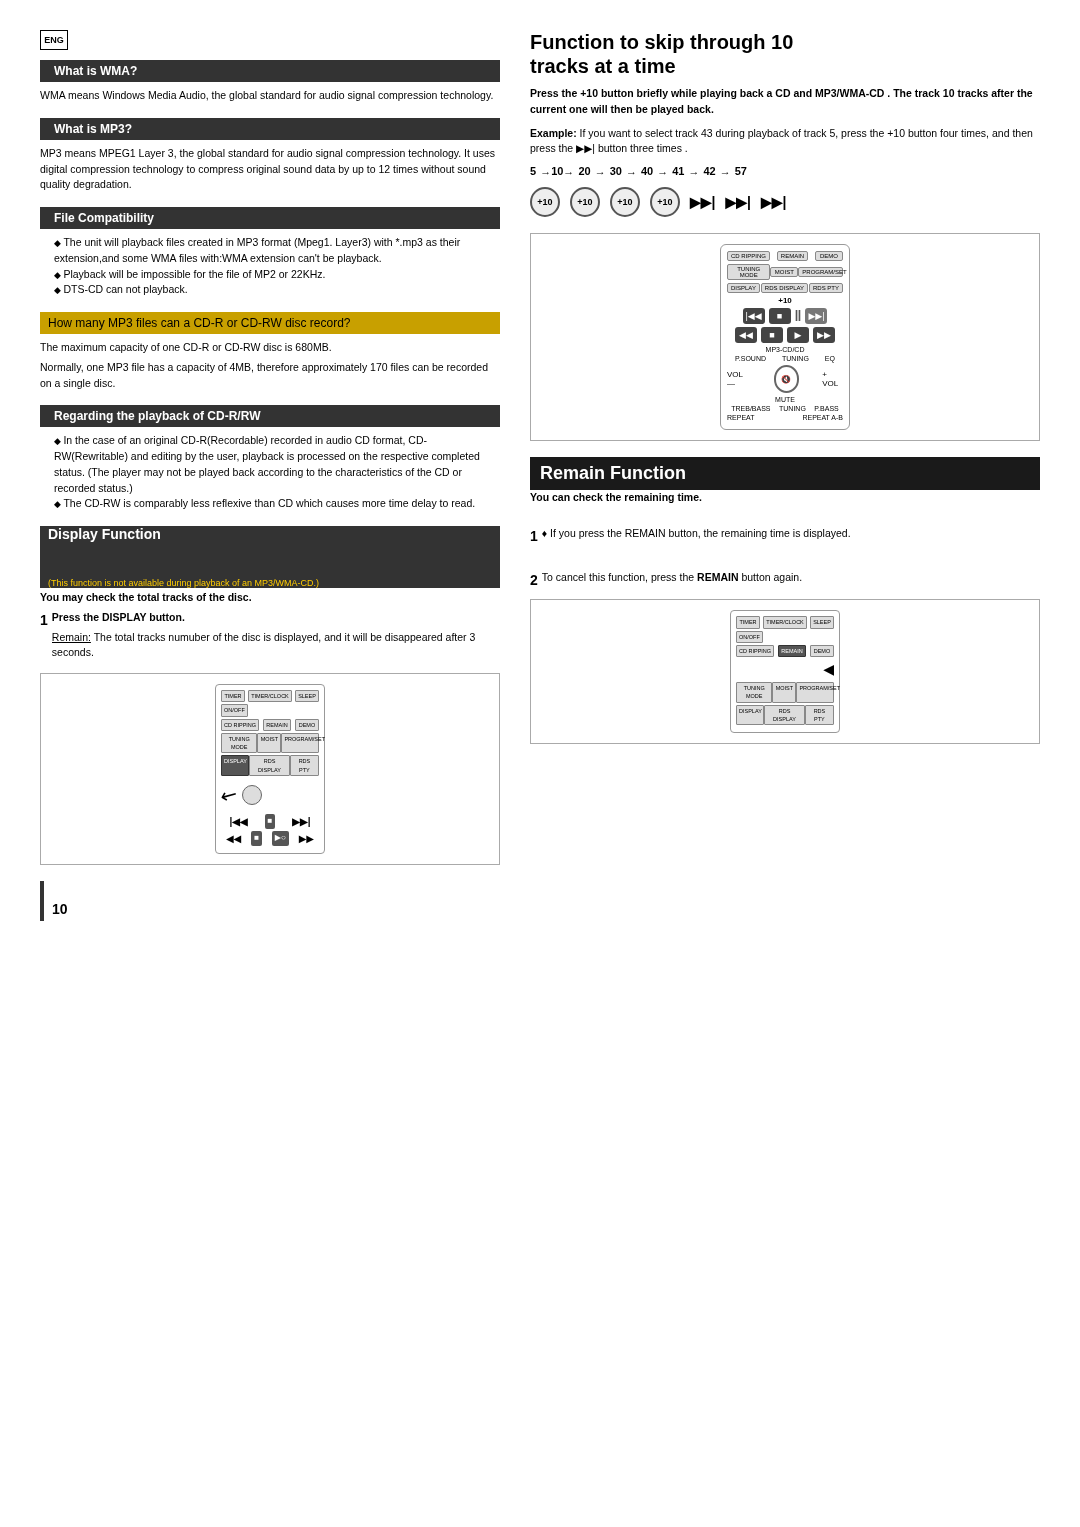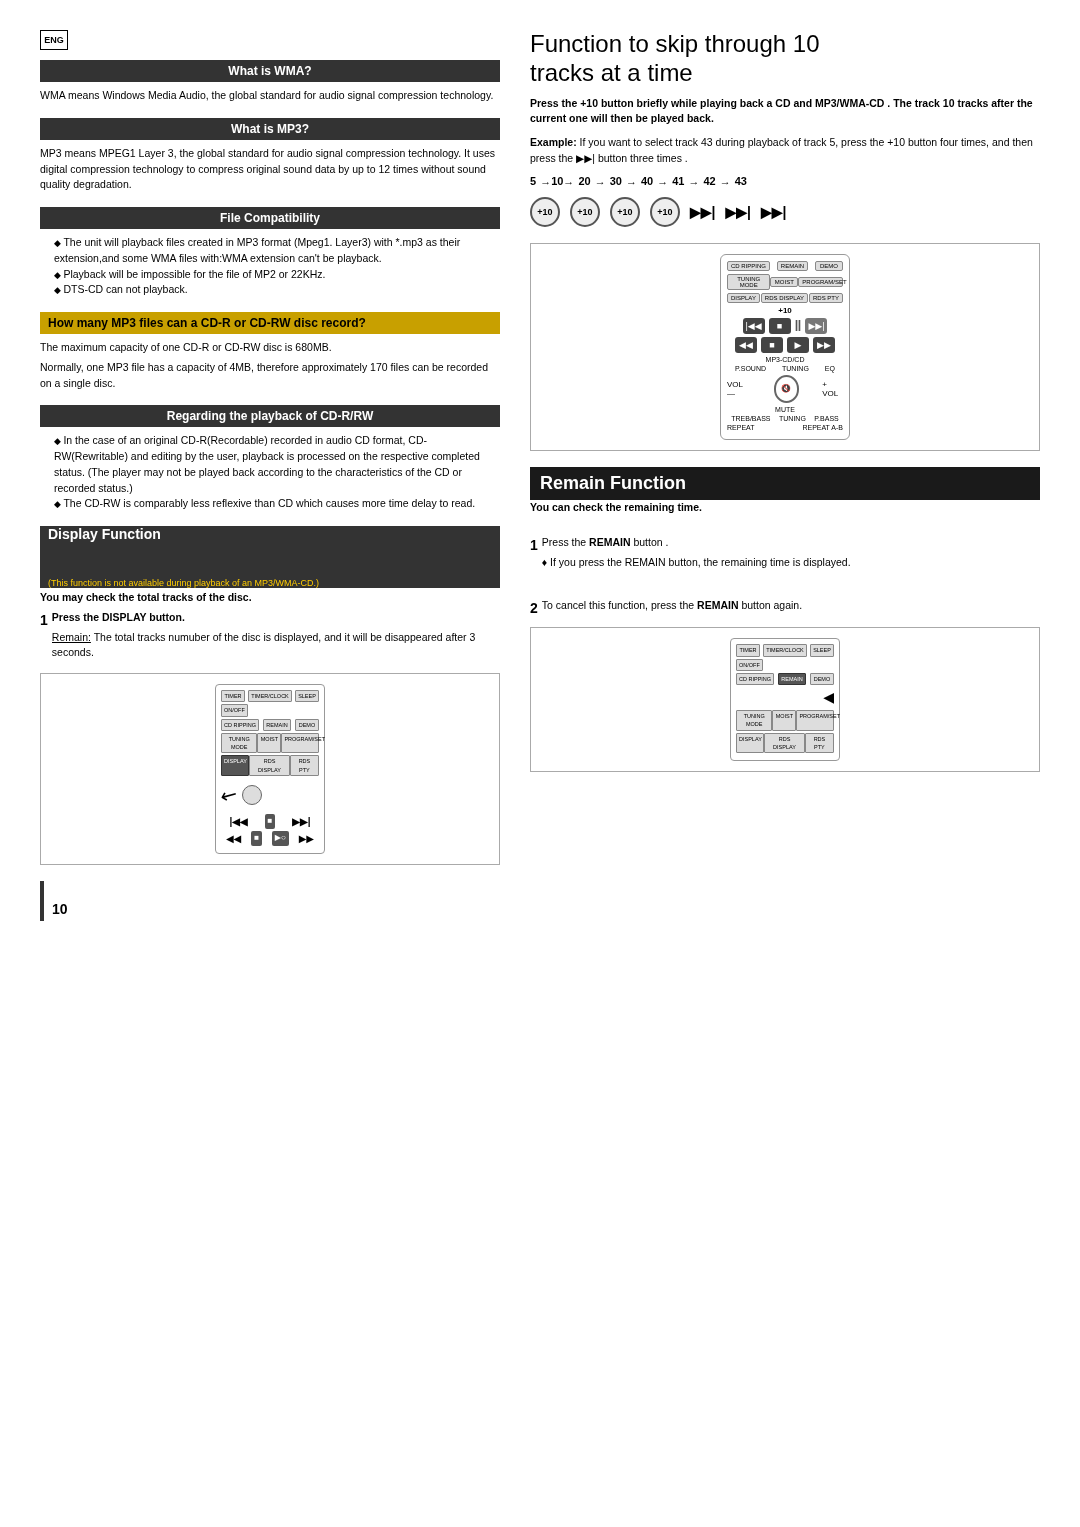--- a/index.html
+++ b/index.html
@@ -34,49 +34,48 @@
       font-weight: bold;
       margin-bottom: 10px;
     }
     .section-header {
       background: #333;
       color: #fff;
       padding: 4px 14px;
       font-size: 12px;
       font-weight: bold;
       margin-bottom: 6px;
-      text-align: center;
     }
     .section-header-highlight {
       background: #c8a000;
       color: #000;
       padding: 4px 8px;
       font-size: 12px;
-      font-weight: bold;
+      font-weight: normal;
       margin-bottom: 6px;
     }
     .section-content {
       font-size: 10.5px;
       line-height: 1.5;
       margin-bottom: 14px;
     }
     .section-content p {
       margin-bottom: 4px;
     }
     .section-content ul {
       padding-left: 14px;
       list-style: none;
     }
     .section-content ul li::before {
       content: "◆ ";
       font-size: 9px;
     }
     .big-title {
-      font-size: 24px;
-      font-weight: normal;
+      font-size: 20px;
+      font-weight: bold;
       margin-bottom: 8px;
       line-height: 1.2;
     }
     .intro-text {
       font-size: 10.5px;
       line-height: 1.5;
       margin-bottom: 8px;
     }
     .intro-text strong {
       font-weight: bold;
@@ -425,21 +424,21 @@
         <span>20</span>
         <span> → </span>
         <span>30</span>
         <span> → </span>
         <span>40</span>
         <span> → </span>
         <span>41</span>
         <span> → </span>
         <span>42</span>
         <span> → </span>
-        <span>43</span>
+        <span>57</span>
       </div>
 
       <div class="button-sequence">
         <div class="btn-circle">+10</div>
         <div class="btn-circle">+10</div>
         <div class="btn-circle">+10</div>
         <div class="btn-circle">+10</div>
         <span class="btn-skip">▶▶|</span>
         <span class="btn-skip">▶▶|</span>
         <span class="btn-skip">▶▶|</span>
@@ -506,21 +505,20 @@
       <div class="remain-header">
         <span>Remain Function</span>
       </div>
 
       <div class="section-content">
         <p><strong>You can check the remaining time.</strong></p>
         <br>
         <div class="step-wrapper">
           <span class="step-number">1</span>
           <div class="step-content">
-            <p>Press the <strong>REMAIN</strong> button .</p>
             <p>♦ If you press the REMAIN button, the remaining time is displayed.</p>
           </div>
         </div>
         <br>
         <div class="step-wrapper">
           <span class="step-number">2</span>
           <div class="step-content">
             <p>To cancel this function, press the <strong>REMAIN</strong> button again.</p>
           </div>
         </div>

